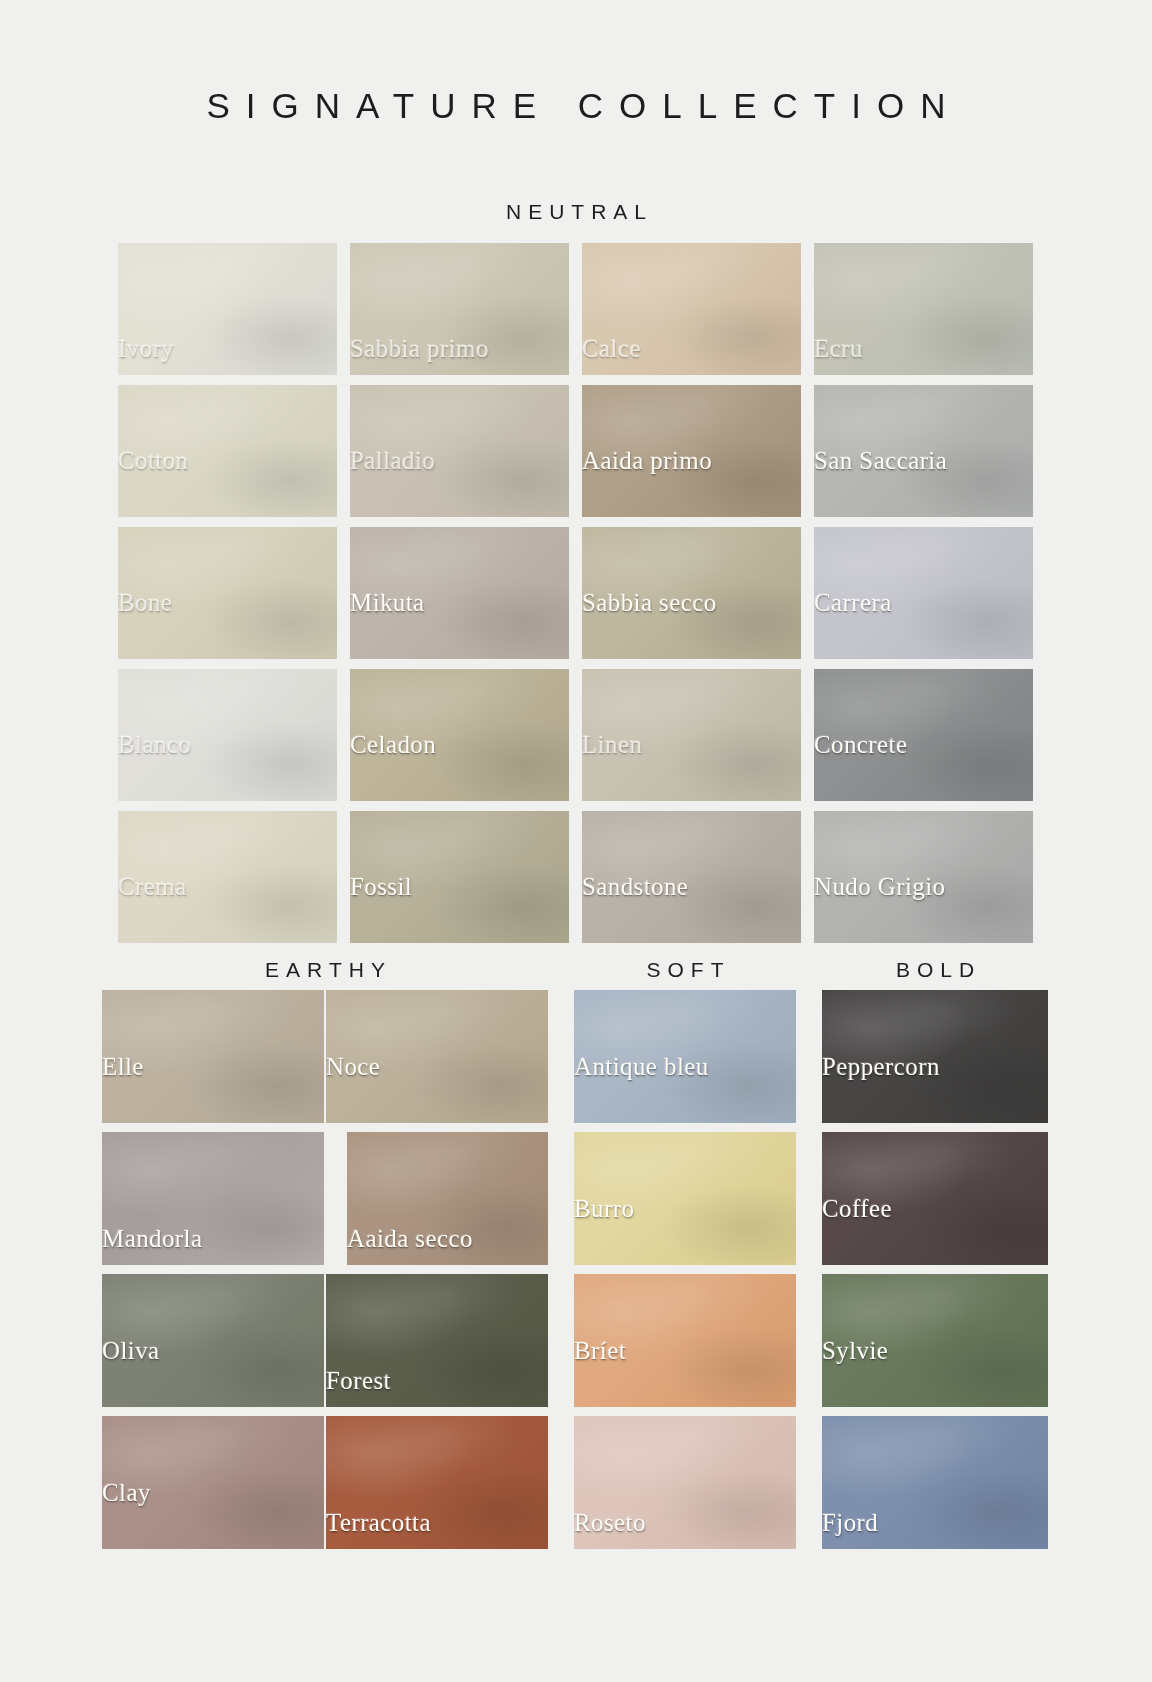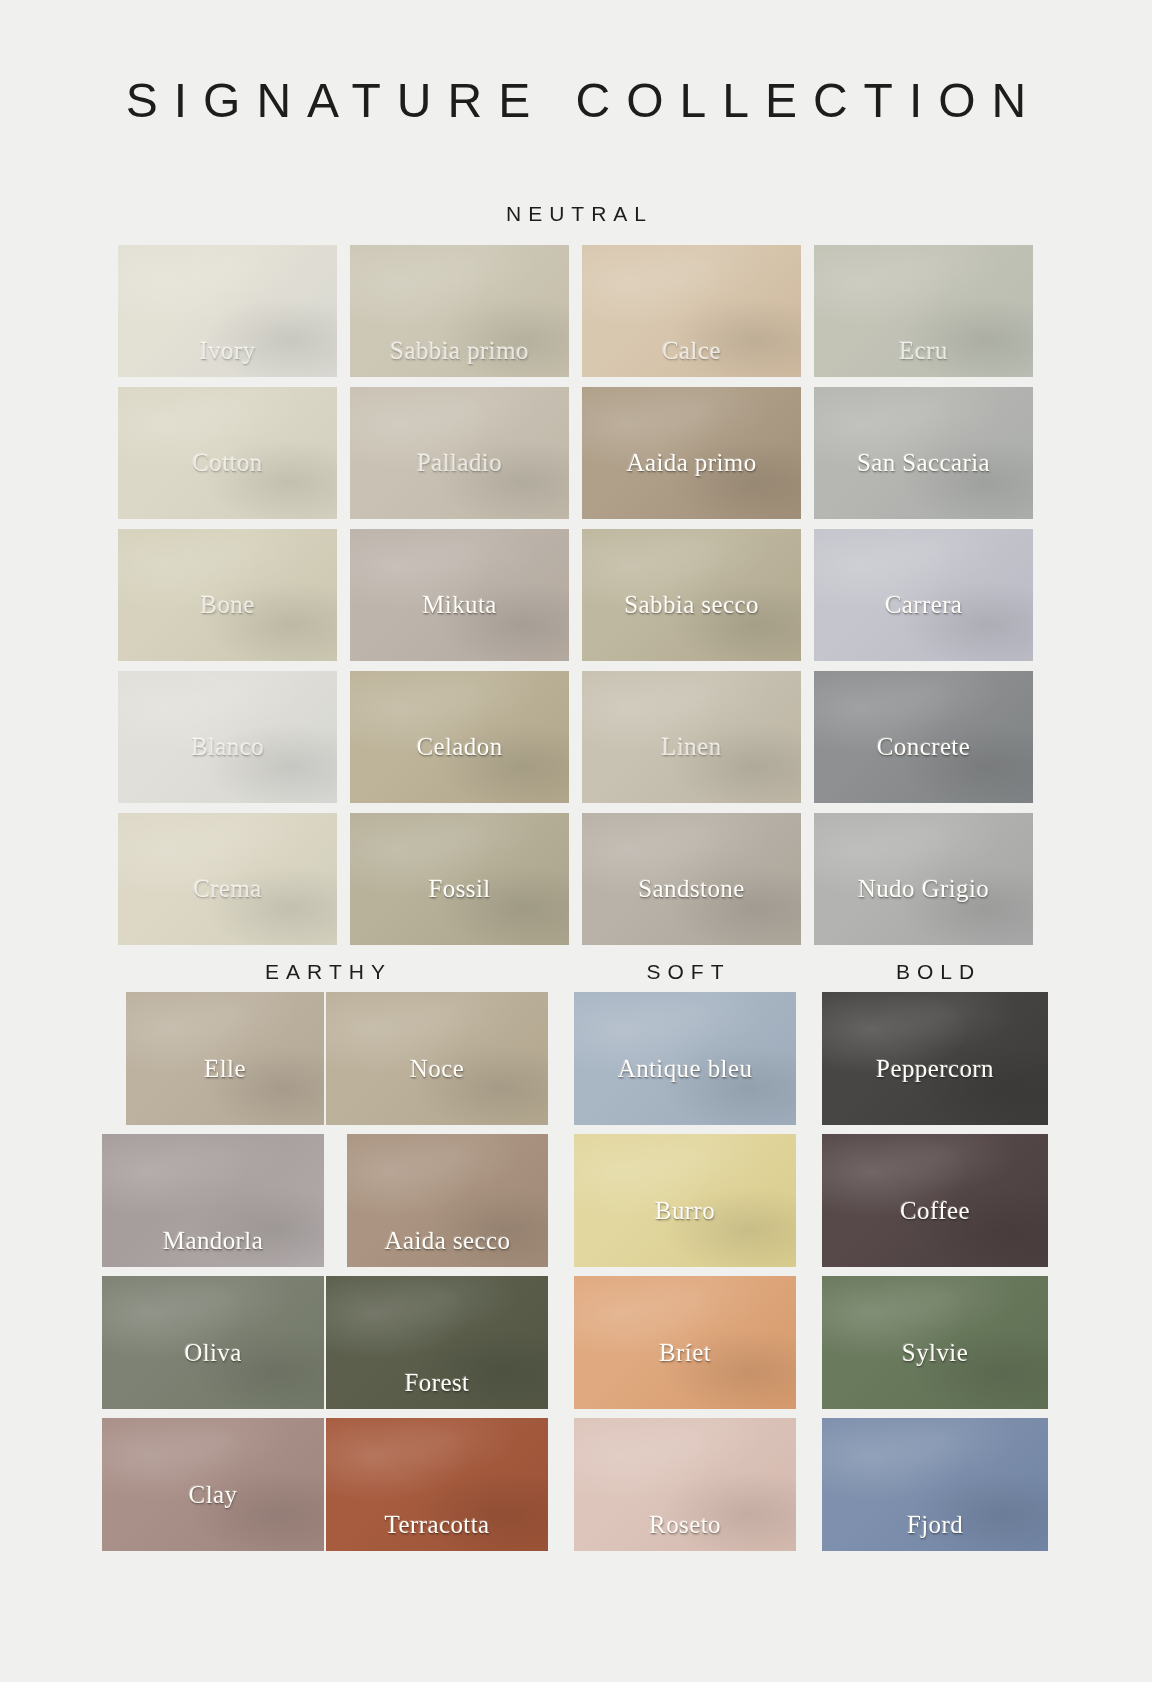--- a/index.html
+++ b/index.html
@@ -12,25 +12,25 @@
     background: #f0f0ee;
     font-family: "Liberation Sans", sans-serif;
     overflow: hidden;
     position: relative;
   }
 
   
   .page-title {
     text-align: center;
     font-family: "Liberation Sans", sans-serif;
-    font-size: 48px;
+    font-size: 35px;
     font-weight: 300;
     letter-spacing: 16px;
     color: #1d1d1d;
-    margin: 5px;
+    margin: 16px;
     padding-top: 72px;
     text-indent: 16px;
     line-height: 1;
   }
 
   
   .section-head {
     text-align: center;
     font-family: "Liberation Sans", sans-serif;
     font-size: 21px;
@@ -92,21 +92,21 @@
   .swatch .tex {
     position: absolute;
     inset: 0;
     pointer-events: none;
   }
   .swatch .lbl {
     position: absolute;
     left: 0;
     right: 0;
     bottom: 14px;
-    text-align: center;
+    text-align: left;
     font-family: "Liberation Serif", serif;
     font-size: 25px;
     font-weight: 400;
     color: #fffdf8;
     letter-spacing: 0.4px;
     text-shadow:
        0 1px 1px rgba(0,0,0,0.30),
        1px 2px 2px rgba(0,0,0,0.18),
       -1px -1px 0px rgba(255,255,255,0.22);
     white-space: nowrap;
@@ -212,21 +212,21 @@
   </div>
 
 <div class="lower-heads">
   <div class="section-head">EARTHY</div>
   <div class="section-head">SOFT</div>
   <div class="section-head">BOLD</div>
 </div>
 
 <div class="lower-grids">
   <div class="earthy-grid" id="grid-earthy">
-      <div class="swatch lbl-mid" style="background: linear-gradient(135deg, rgb(189, 178, 160) 0%, rgb(189, 178, 160) 38%, rgb(179, 167, 149) 100%); margin-left: 24px;">
+      <div class="swatch lbl-mid" style="background: linear-gradient(135deg, rgb(189, 178, 160) 0%, rgb(189, 178, 160) 38%, rgb(179, 167, 149) 100%);">
         <div class="tex" style="background: radial-gradient(70% 55% at 22% 28%, rgba(255, 255, 255, 0.16), rgba(255, 255, 255, 0) 62%), radial-gradient(60% 50% at 78% 72%, rgba(0, 0, 0, 0.09), rgba(0, 0, 0, 0) 65%), radial-gradient(45% 40% at 55% 15%, rgba(255, 255, 255, 0.08), rgba(255, 255, 255, 0) 70%);"></div>
         <div class="lbl">Elle</div>
       </div>
       <div class="swatch lbl-mid" style="background: linear-gradient(135deg, rgb(188, 177, 155) 0%, rgb(188, 177, 155) 38%, rgb(178, 166, 142) 100%);">
         <div class="tex" style="background: radial-gradient(70% 55% at 22% 28%, rgba(255, 255, 255, 0.16), rgba(255, 255, 255, 0) 62%), radial-gradient(60% 50% at 78% 72%, rgba(0, 0, 0, 0.09), rgba(0, 0, 0, 0) 65%), radial-gradient(45% 40% at 55% 15%, rgba(255, 255, 255, 0.08), rgba(255, 255, 255, 0) 70%);"></div>
         <div class="lbl">Noce</div>
       </div>
       <div class="swatch" style="background: linear-gradient(135deg, rgb(166, 158, 156) 0%, rgb(166, 158, 156) 38%, rgb(178, 171, 171) 100%);">
         <div class="tex" style="background: radial-gradient(70% 55% at 22% 28%, rgba(255, 255, 255, 0.16), rgba(255, 255, 255, 0) 62%), radial-gradient(60% 50% at 78% 72%, rgba(0, 0, 0, 0.09), rgba(0, 0, 0, 0) 65%), radial-gradient(45% 40% at 55% 15%, rgba(255, 255, 255, 0.08), rgba(255, 255, 255, 0) 70%);"></div>
         <div class="lbl">Mandorla</div>

